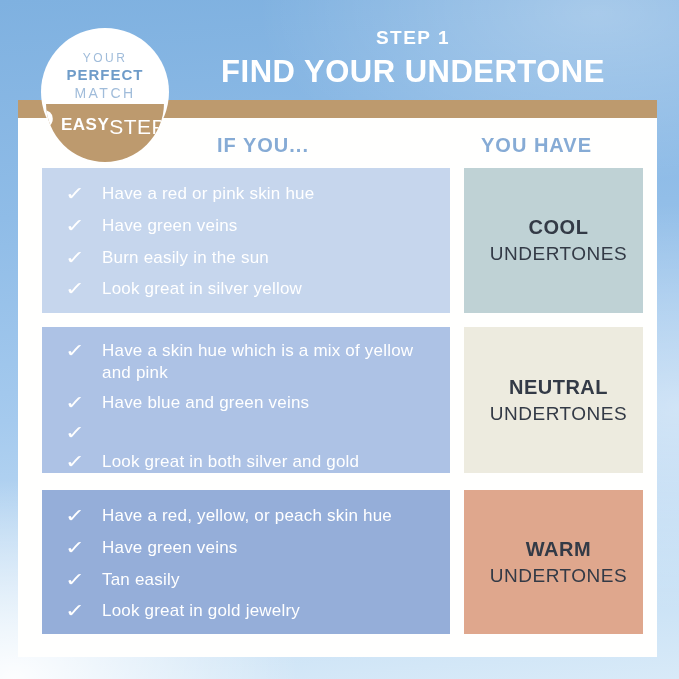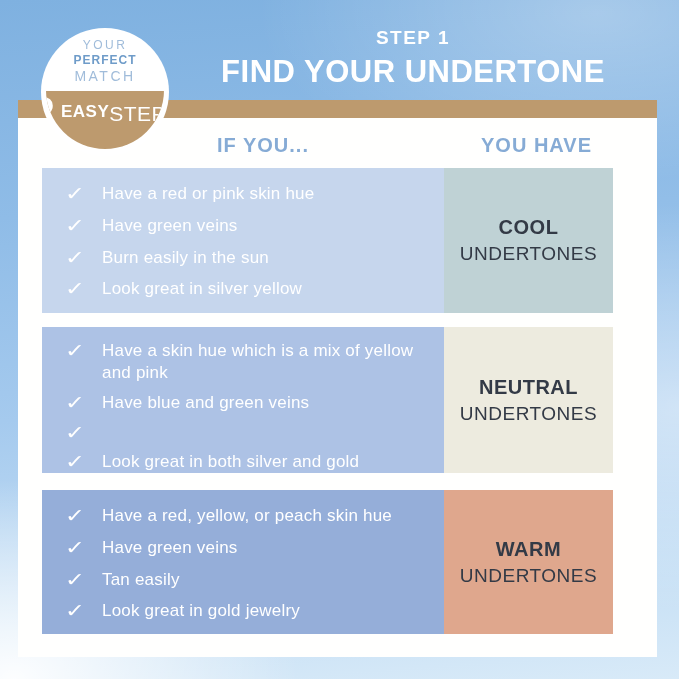--- a/index.html
+++ b/index.html
@@ -14,25 +14,25 @@
   .panel{position:absolute;left:18px;top:118px;width:639px;height:539px;background:#fffffe;}
   .tan-bar{position:absolute;left:18px;top:100px;width:639px;height:18px;background:var(--accent-tan);}
 
   
   .header{position:absolute;left:168px;top:27px;width:490px;text-align:center;color:var(--header-text);}
   .step-label{font-size:19px;font-weight:700;letter-spacing:1.5px;margin-bottom:5px;}
   .page-title{font-size:31px;font-weight:800;letter-spacing:0.5px;}
 
   
   .badge{position:absolute;left:41px;top:28px;width:128px;height:128px;border-radius:50%;background:#ffffff;z-index:3;}
-  .badge-inner{position:absolute;left:5px;top:3px;width:118px;height:118px;border-radius:50%;overflow:hidden;background:#ffffff;}
+  .badge-inner{position:absolute;left:5px;top:16px;width:118px;height:118px;border-radius:50%;overflow:hidden;background:#ffffff;}
   .badge-tan{position:absolute;left:0;top:51%;width:100%;height:49%;background:var(--accent-tan);}
   .badge-top{position:absolute;top:7px;left:0;width:100%;text-align:center;line-height:1.25;}
   .badge-your{font-size:12px;letter-spacing:2.5px;color:var(--badge-text-light);}
-  .badge-perfect{font-size:12px;font-weight:700;letter-spacing:1px;color:var(--badge-text-bold);}
+  .badge-perfect{font-size:15px;font-weight:700;letter-spacing:1px;color:var(--badge-text-bold);}
   .badge-match{font-size:14px;letter-spacing:2.5px;color:var(--badge-text-light);}
   .badge-bottom{position:absolute;top:51%;left:0;width:100%;height:49%;display:flex;align-items:center;justify-content:center;gap:6px;padding-bottom:12px;box-sizing:border-box;color:#ffffff;}
   .badge-num{font-size:46px;font-weight:800;line-height:0.9;}
   .badge-easysteps{display:flex;flex-direction:row;line-height:1.05;text-align:left;}
   .badge-easy{font-size:17px;font-weight:800;letter-spacing:0.5px;}
   .badge-steps{font-size:21px;font-weight:400;letter-spacing:0.5px;}
 
   
   .col-head{position:absolute;top:134px;font-size:20px;font-weight:700;letter-spacing:1px;color:var(--column-header);text-align:center;}
   .col-head.left{left:123px;width:280px;}
@@ -42,21 +42,21 @@
   .row{position:absolute;left:42px;width:408px;box-sizing:border-box;padding:15px 18px 8px 22px;}
   .row-1{top:168px;height:145px;background:var(--row-cool-bg);}
   .row-2{top:327px;height:146px;background:var(--row-neutral-bg);padding-top:13px;}
   .row-3{top:490px;height:144px;background:var(--row-warm-bg);}
   .item{display:flex;align-items:flex-start;gap:16px;margin-bottom:9px;color:var(--checklist-text);}
   .row-2 .item{margin-bottom:7px;}
   .check{font-size:19px;line-height:1.2;width:22px;flex:0 0 22px;text-align:center;transform:scaleX(1.25);}
   .item-text{font-size:17px;line-height:1.32;max-width:322px;letter-spacing:0.2px;}
 
   
-  .result{position:absolute;left:444px;width:169px;display:flex;flex-direction:column;align-items:center;justify-content:center;color:var(--result-text);text-align:center;line-height:1.35;}
+  .result{position:absolute;left:464px;width:169px;display:flex;flex-direction:column;align-items:center;justify-content:center;color:var(--result-text);text-align:center;line-height:1.35;padding-left:10px;}
   .result-1{top:168px;height:145px;background:var(--result-cool-bg);}
   .result-2{top:327px;height:146px;background:var(--result-neutral-bg);}
   .result-3{top:490px;height:144px;background:var(--result-warm-bg);}
   .result-bold{font-size:20px;font-weight:800;letter-spacing:0.5px;}
   .result-rest{font-size:19px;font-weight:400;letter-spacing:0.5px;}
 </style>
 </head>
 <body>
 
 <div class="stage">

